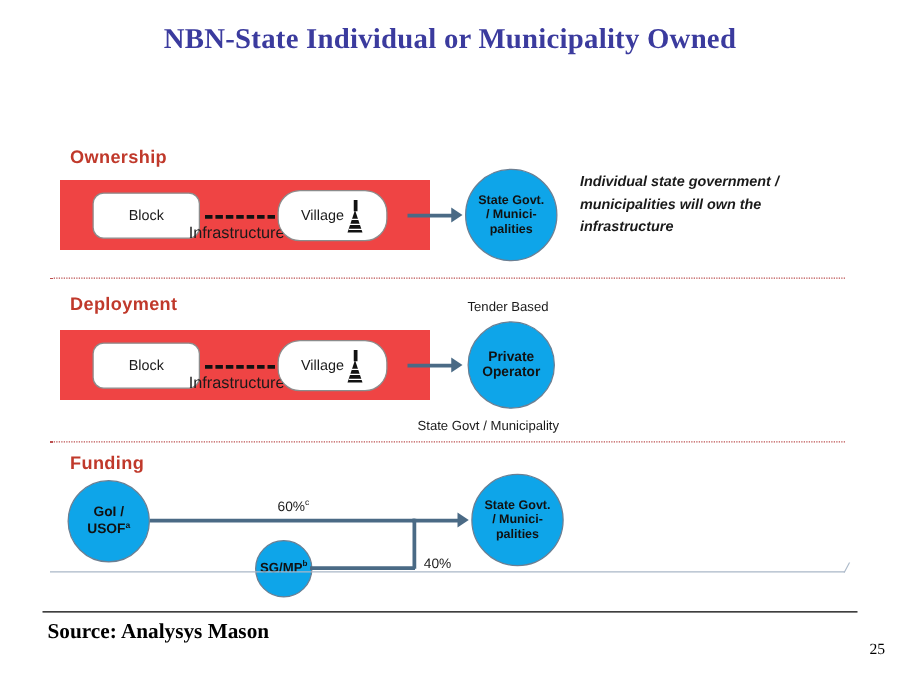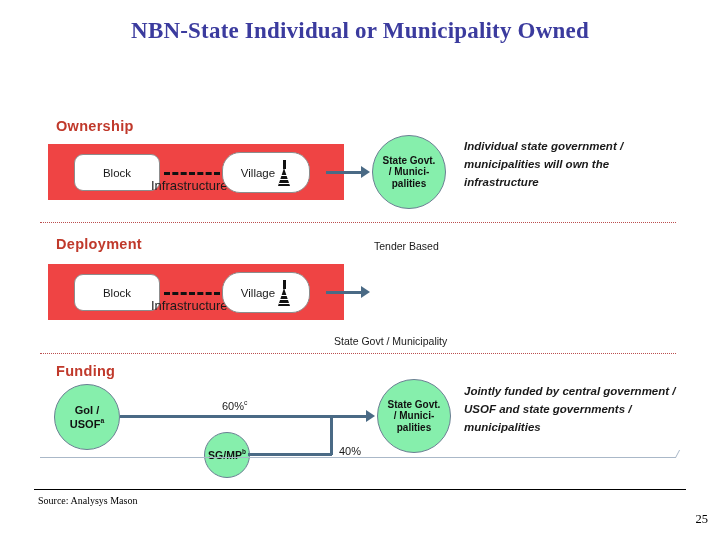--- a/index.html
+++ b/index.html
@@ -142,21 +142,21 @@
     border-top:6px solid transparent;
     border-bottom:6px solid transparent;
     border-left:9px solid #4a6a85;
   }
   .vline{position:absolute;width:2.5px;background:#4a6a85;}
 
   
   .circle{
     position:absolute;
     border-radius:50%;
-    background:#86efac;
+    background:#0ea5e9;
     border:1.2px solid #6b7f93;
     display:flex;
     align-items:center;
     justify-content:center;
     text-align:center;
     font-weight:bold;
     color:#111;
     line-height:1.12;
     box-sizing:border-box;
   }
@@ -190,21 +190,21 @@
   sup{font-size:.62em;vertical-align:super;}
 
   
   #footer-rule{
     position:absolute;left:34px;top:489px;width:652px;height:0;
     border-top:1px solid #000;
   }
   #source-note{
     position:absolute;left:38px;top:495px;
     font-family:"Liberation Serif", serif;
-    font-size:10px;color:#000;
+    font-size:17px;color:#000;font-weight:bold;
   }
   #page-number{
     position:absolute;right:12px;top:512px;
     font-family:"Liberation Serif", serif;
     font-size:12.5px;color:#000;
   }
 </style>
 </head>
 <body>
 
@@ -272,20 +272,26 @@
           </span>
         </span>
       </div>
     </div>
 
     <div class="arrow-line" style="left:290px;top:61px;width:36px;"></div>
     <div class="arrow-head" style="left:325px;top:56px;"></div>
 
     <div class="circle-cap" style="left:338px;top:10px;">Tender Based</div>
 
+    <div class="circle po" style="left:338px;top:27px;">
+      <span>
+        <span>Private</span><br>
+        <span>Operator</span>
+      </span>
+    </div>
 
     <div class="circle-cap" style="left:298px;top:105px;">State Govt / Municipality</div>
 
   </div>
 
   <div class="divider" id="div-2"></div>
 
   <div class="section" id="sec-funding">
     <div class="sec-label" id="lbl-funding">Funding</div>
 
@@ -317,21 +323,20 @@
     <div class="arrow-head" style="left:330px;top:53px;"></div>
 
     <div class="circle sgm" style="left:341px;top:22px;">
       <span>
         <span>State Govt.</span><br>
         <span>/ Munici-</span><br>
         <span>palities</span>
       </span>
     </div>
 
-    <div class="desc" style="left:428px;top:26px;">Jointly funded by central government / USOF and state governments / municipalities</div>
   </div>
 
   <div id="bottom-rule"></div>
   <div id="bottom-rule-tick"></div>
 </div>
 
 <div id="footer-rule"></div>
 <div id="source-note">Source: Analysys Mason</div>
 <div id="page-number">25</div>
 

